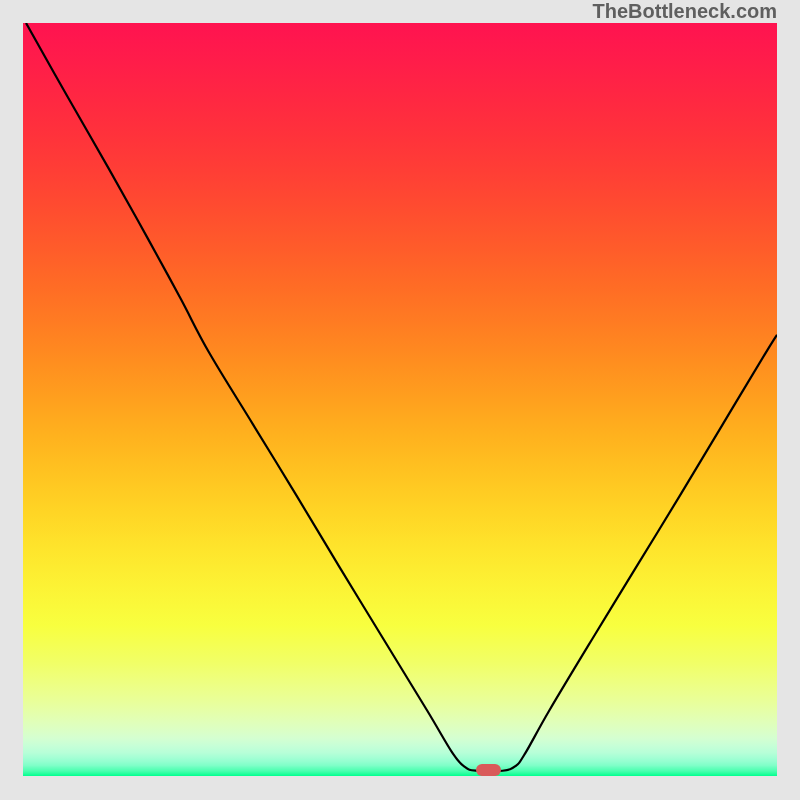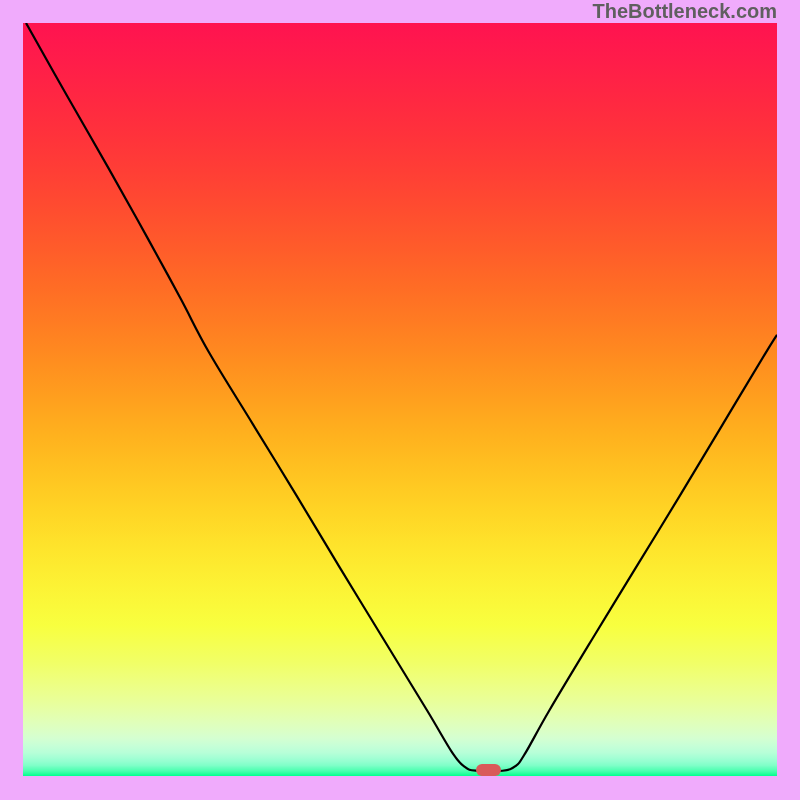--- a/index.html
+++ b/index.html
@@ -1,21 +1,21 @@
 <!DOCTYPE html>
 <html><head>
 <meta charset="utf-8">
 <style>
   * { margin: 0; padding: 0; box-sizing: border-box; }
   html, body { width: 800px; height: 800px; overflow: hidden; background: #000; }
   .frame {
     position: absolute;
     top: 0; left: 0;
     width: 800px; height: 800px;
-    background: #f0abfc;
+    background: #e5e5e5;
   }
   .plot-area {
     position: absolute;
     top: 23px;
     left: 23px;
     width: 754px;
     height: 753px;
   }
   .watermark {
     position: absolute;

